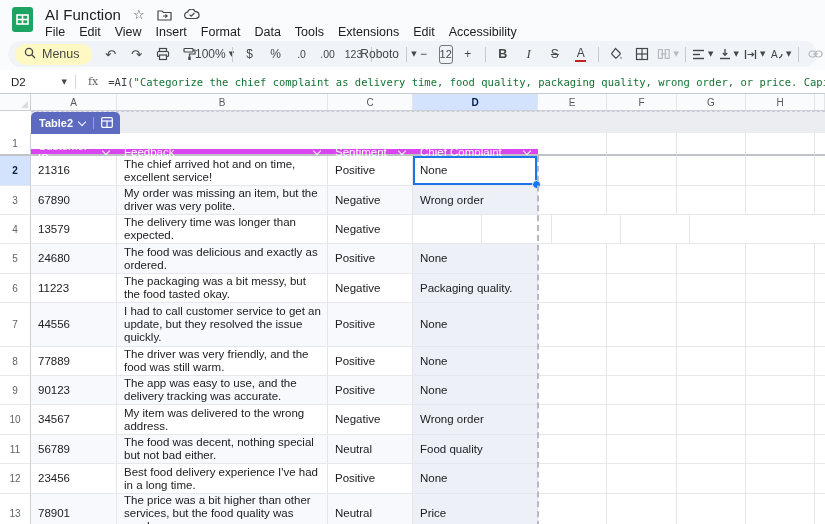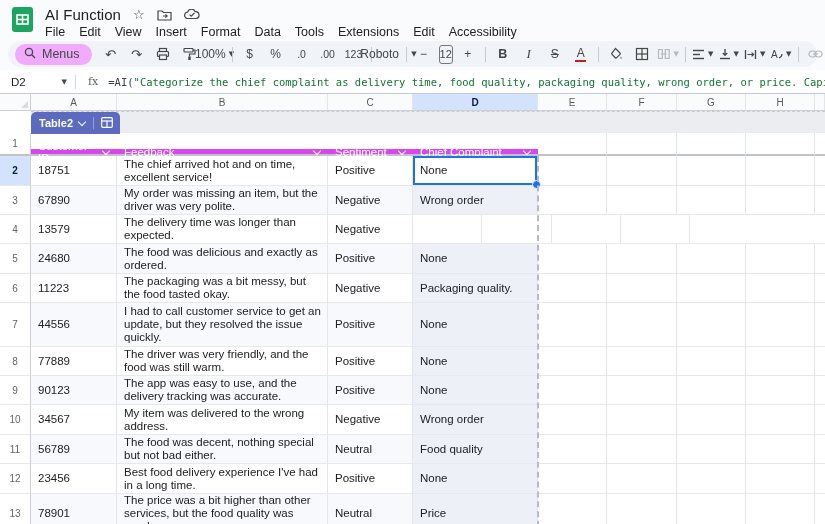--- a/index.html
+++ b/index.html
@@ -10,21 +10,21 @@
   .title-col{display:flex;flex-direction:column;}
   .title-row{display:flex;align-items:center;height:20px;gap:12px;}
   .doc-title{font-size:15px;color:#202124;}
   .tb-ico{color:#444746;font-size:14px;line-height:1;display:flex;align-items:center;}
   .menubar{display:flex;margin-top:0;margin-left:-7px;}
   .menu-item{font-size:12.5px;color:#202124;padding:1px 7px;border-radius:4px;cursor:default;}
   
   .toolbar{margin:1px 8px 3px;background:#f0f4f9;border-radius:14px;height:26px;display:flex;align-items:center;padding:0 7px;color:#444746;font-size:12px;}
   .ti{height:22px;min-width:22px;display:flex;align-items:center;justify-content:center;border-radius:4px;padding:0 2px;}
   .ti svg{display:block;}
-  .menus-pill{background:#f0abfc;border-radius:12px;height:21px;display:flex;align-items:center;gap:6px;padding:0 12px 0 9px;margin-right:6px;font-size:12.5px;color:#444746;}
+  .menus-pill{background:#fef9c3;border-radius:12px;height:21px;display:flex;align-items:center;gap:6px;padding:0 12px 0 9px;margin-right:6px;font-size:12.5px;color:#444746;}
   .dd{font-size:7px;color:#444746;margin-left:3px;font-family:"DejaVu Sans",sans-serif;}
   .sep{width:1px;height:15px;background:#c6cacf;margin:0 4px;flex:0 0 auto;}
   .zoom-lbl{font-size:12px;}
   .glyph{font-family:"DejaVu Sans",sans-serif;font-size:13px;}
   .small-num{font-size:10.5px;letter-spacing:0;}
   .font-name{font-size:12px;min-width:48px;text-align:left;}
   .fs-box{width:22px;height:17px;border:1px solid #747775;border-radius:3px;display:flex;align-items:center;justify-content:center;font-size:11px;background:transparent;margin:0 2px;}
   .b-btn{font-weight:700;font-size:12.5px;}
   .i-btn{font-style:italic;font-family:"Liberation Serif",serif;font-size:13px;}
   .s-btn{text-decoration:line-through;font-size:12px;}
@@ -286,21 +286,21 @@
           </div>
           <div class="ecell" style="width: 69px;"></div>
           <div class="ecell" style="width: 70px;"></div>
           <div class="ecell" style="width: 69px;"></div>
           <div class="ecell" style="width: 69px;"></div>
           <div class="stubcell"></div>
         </div>
         <div class="grow" style="height: 30px;">
           <div class="gut sel">2</div>
           <div class="cell" style="width: 86px;">
-            <div class="" style="display: block;">18751</div>
+            <div class="" style="display: block;">21316</div>
           </div>
           <div class="cell" style="width: 211px;">
             <div class="" style="display: block;">The chief arrived hot and on time, excellent service!</div>
           </div>
           <div class="cell" style="width: 85px;">
             <div class="" style="display: block;">Positive</div>
           </div>
           <div class="cell selected" style="width: 125px;">
             <div class="" style="display: block;">None</div>
             <div class="handle"></div>

